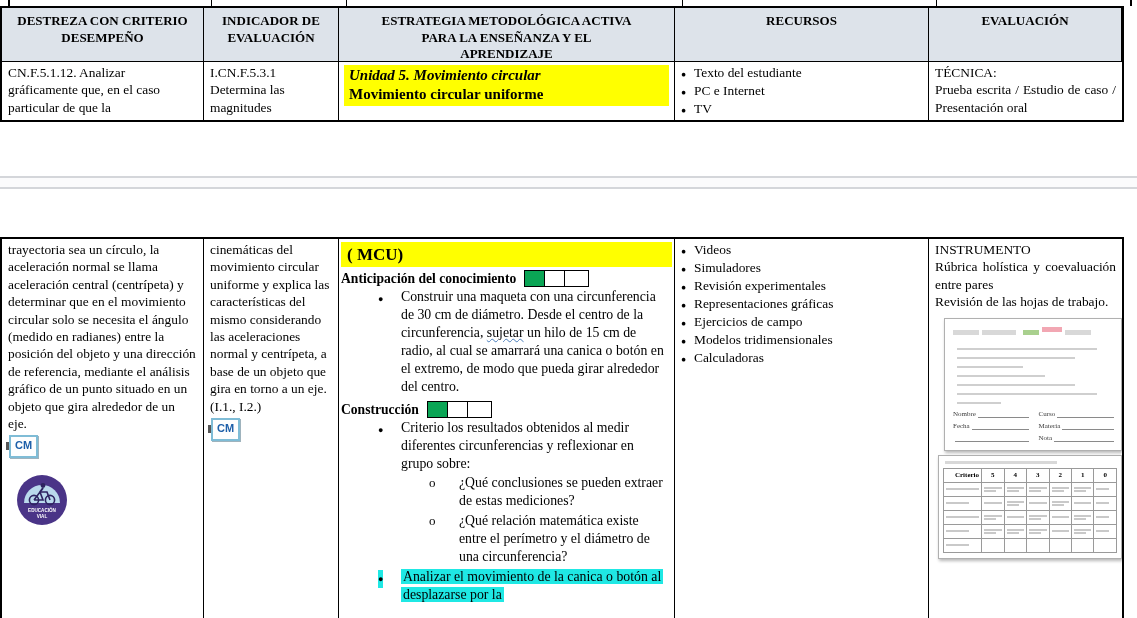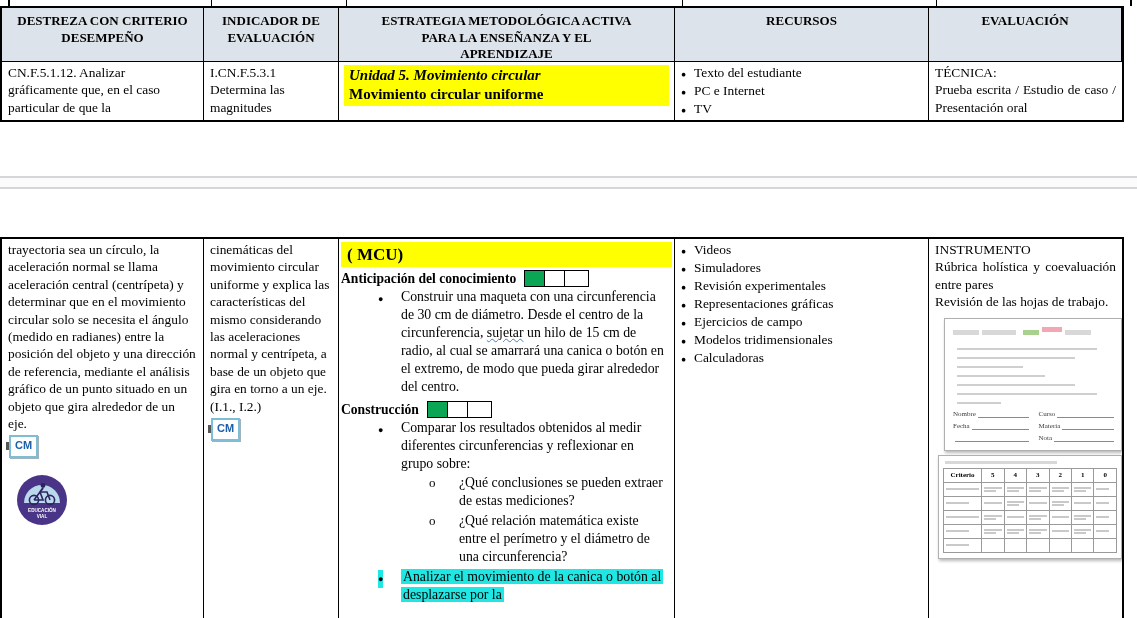--- a/index.html
+++ b/index.html
@@ -81,21 +81,21 @@
   .chip.gy2{width:34px;background:#d8d8d8;margin-top:6px;}
   .t1-fields{position:absolute;left:8px;right:5px;bottom:6px;
              font-family:"Liberation Serif",serif;font-size:7px;color:#3c3c3c;line-height:12px;}
   .f-row{display:flex;}
   .f-item{display:flex;flex:1;margin-right:8px;}
   .f-item:last-child{margin-right:0;}
   .f-line{flex:1;border-bottom:1px solid #8a8a8a;margin:0 2px 2px 2px;}
   .cap-bar{height:3px;background:#d8d8d8;width:112px;margin:1px 0 4px 2px;}
   .rub{width:100%;border-collapse:collapse;table-layout:fixed;}
   .rub td,.rub th{border:1px solid #9a9a9a;padding:1px 2px;height:11px;overflow:hidden;}
-  .rub th{font-size:7px;font-weight:bold;text-align:center;line-height:8px;}
+  .rub th{font-size:7px;font-weight:bold;text-align:right;line-height:8px;}
   .rub th.num{text-align:center;}
   .bb{height:2px;background:#c9c9c9;margin:1px 0;}
   .bb.s{width:70%;}
 </style>
 </head>
 <body>
 
 <div class="page">
 
   <div class="pre-row">
@@ -174,21 +174,21 @@
         <span>Anticipación del conocimiento</span><span class="pbar"><span class="seg fill"></span><span class="seg"></span><span class="seg"></span></span>
       </div>
       <ul class="blist">
         <li class="st-li"><span>Construir una maqueta con una circunferencia de 30 cm de diámetro. Desde el centro de la circunferencia, </span><span style="text-decoration:underline wavy #4a7ebb 1px;">sujetar</span><span> un hilo de 15 cm de radio, al cual se amarrará una canica o botón en el extremo, de modo que pueda girar alrededor del centro.</span></li>
       </ul>
 
       <div class="sec-line">
         <span>Construcción</span><span class="pbar"><span class="seg fill"></span><span class="seg"></span><span class="seg"></span></span>
       </div>
       <ul class="blist">
-        <li class="st-li" style="margin-bottom:1px;">Comparar los resultados obtenidos al medir diferentes circunferencias y reflexionar en grupo sobre:</li>
+        <li class="st-li" style="margin-bottom:1px;">Criterio los resultados obtenidos al medir diferentes circunferencias y reflexionar en grupo sobre:</li>
         <li class="st-sub">¿Qué conclusiones se pueden extraer de estas mediciones?</li>
         <li class="st-sub">¿Qué relación matemática existe entre el perímetro y el diámetro de una circunferencia?</li>
         <li class="st-li hl"><span class="hlspan">Analizar el movimiento de la canica o botón al desplazarse por la</span></li>
       </ul>
     </div>
 
     <div class="cell">
       <ul class="blist">
         <li class="res-li">Videos</li>
         <li class="res-li">Simuladores</li>

